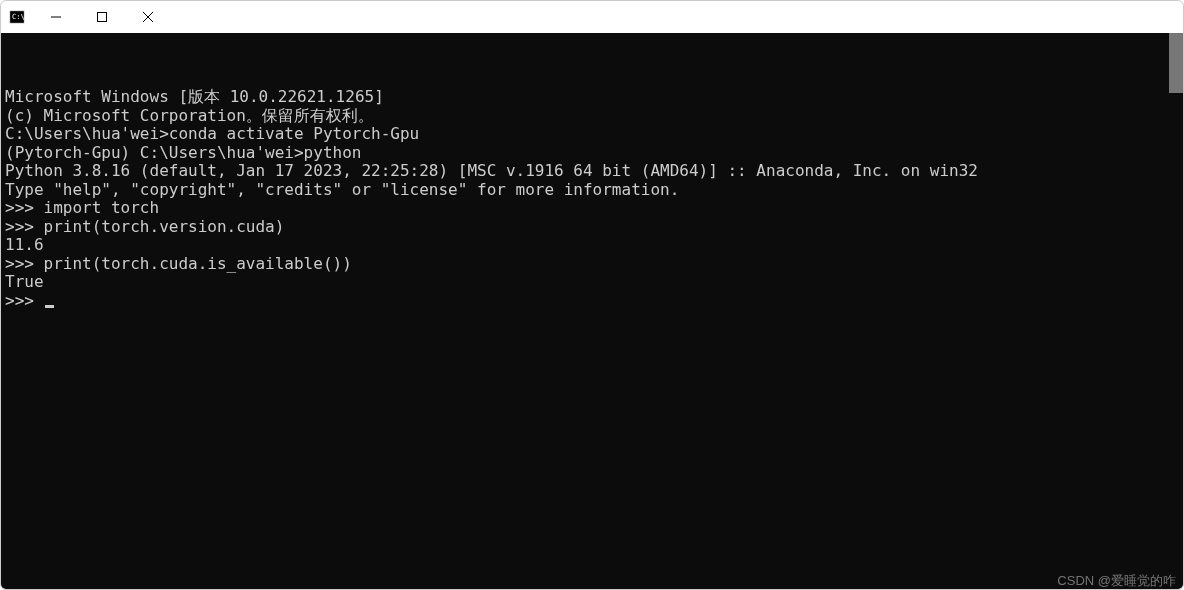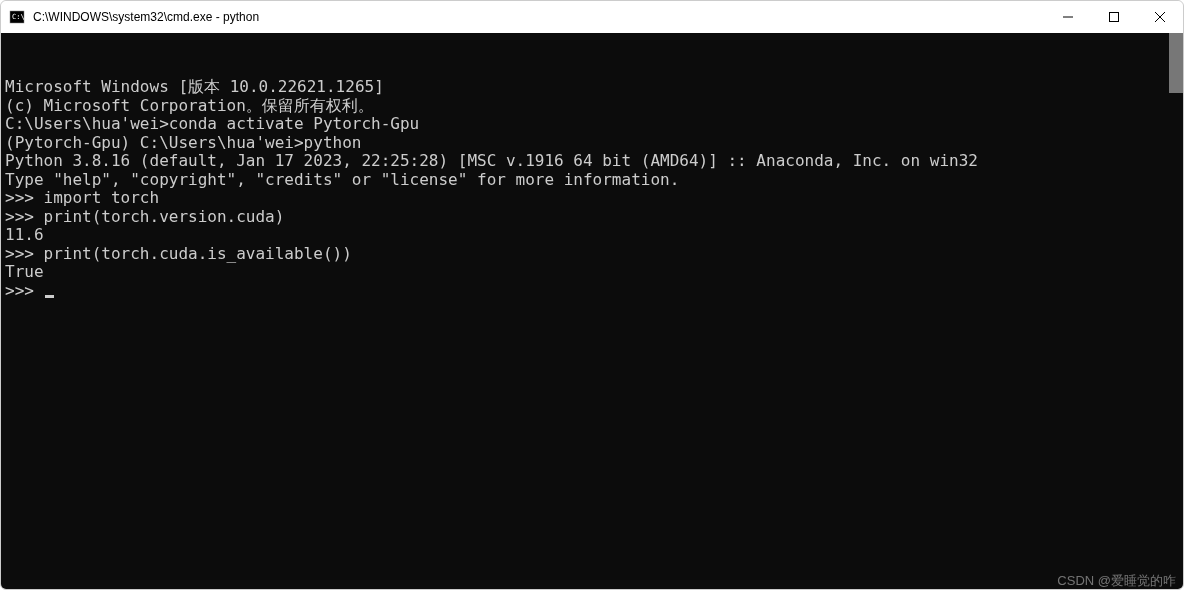--- a/index.html
+++ b/index.html
@@ -70,21 +70,21 @@
       stroke-width: 1;
       fill: none;
     }
     .terminal {
       flex: 1;
       background: #0c0c0c;
       color: #cccccc;
       font-family: "NSimSun", "SimSun", "Consolas", monospace;
       font-size: 16px;
       line-height: 18.5px;
-      padding: 8px 4px;
+      padding: 18px 4px;
       white-space: pre;
       overflow: hidden;
       position: relative;
     }
     .terminal-line {
       white-space: pre;
     }
     .scrollbar {
       position: absolute;
       right: 0;
@@ -115,21 +115,20 @@
 <body>
 
 <div class="window">
   <div class="titlebar">
     <span class="app-icon">
       <svg viewBox="0 0 16 16">
         <rect x="1" y="2" width="14" height="12" fill="#000" stroke="#888" stroke-width="0.5"></rect>
         <text x="3" y="10" font-size="7" fill="#fff" font-family="monospace">C:\</text>
       </svg>
     </span>
-    <span class="title-text">C:\WINDOWS\system32\cmd.exe - python</span>
     <div class="window-controls">
       <div class="ctrl">
         <svg viewBox="0 0 10 10">
             <line x1="0" y1="5" x2="10" y2="5"></line>
           </svg>
       </div>
       <div class="ctrl">
         <svg viewBox="0 0 10 10">
             <rect x="0.5" y="0.5" width="9" height="9"></rect>
           </svg>

